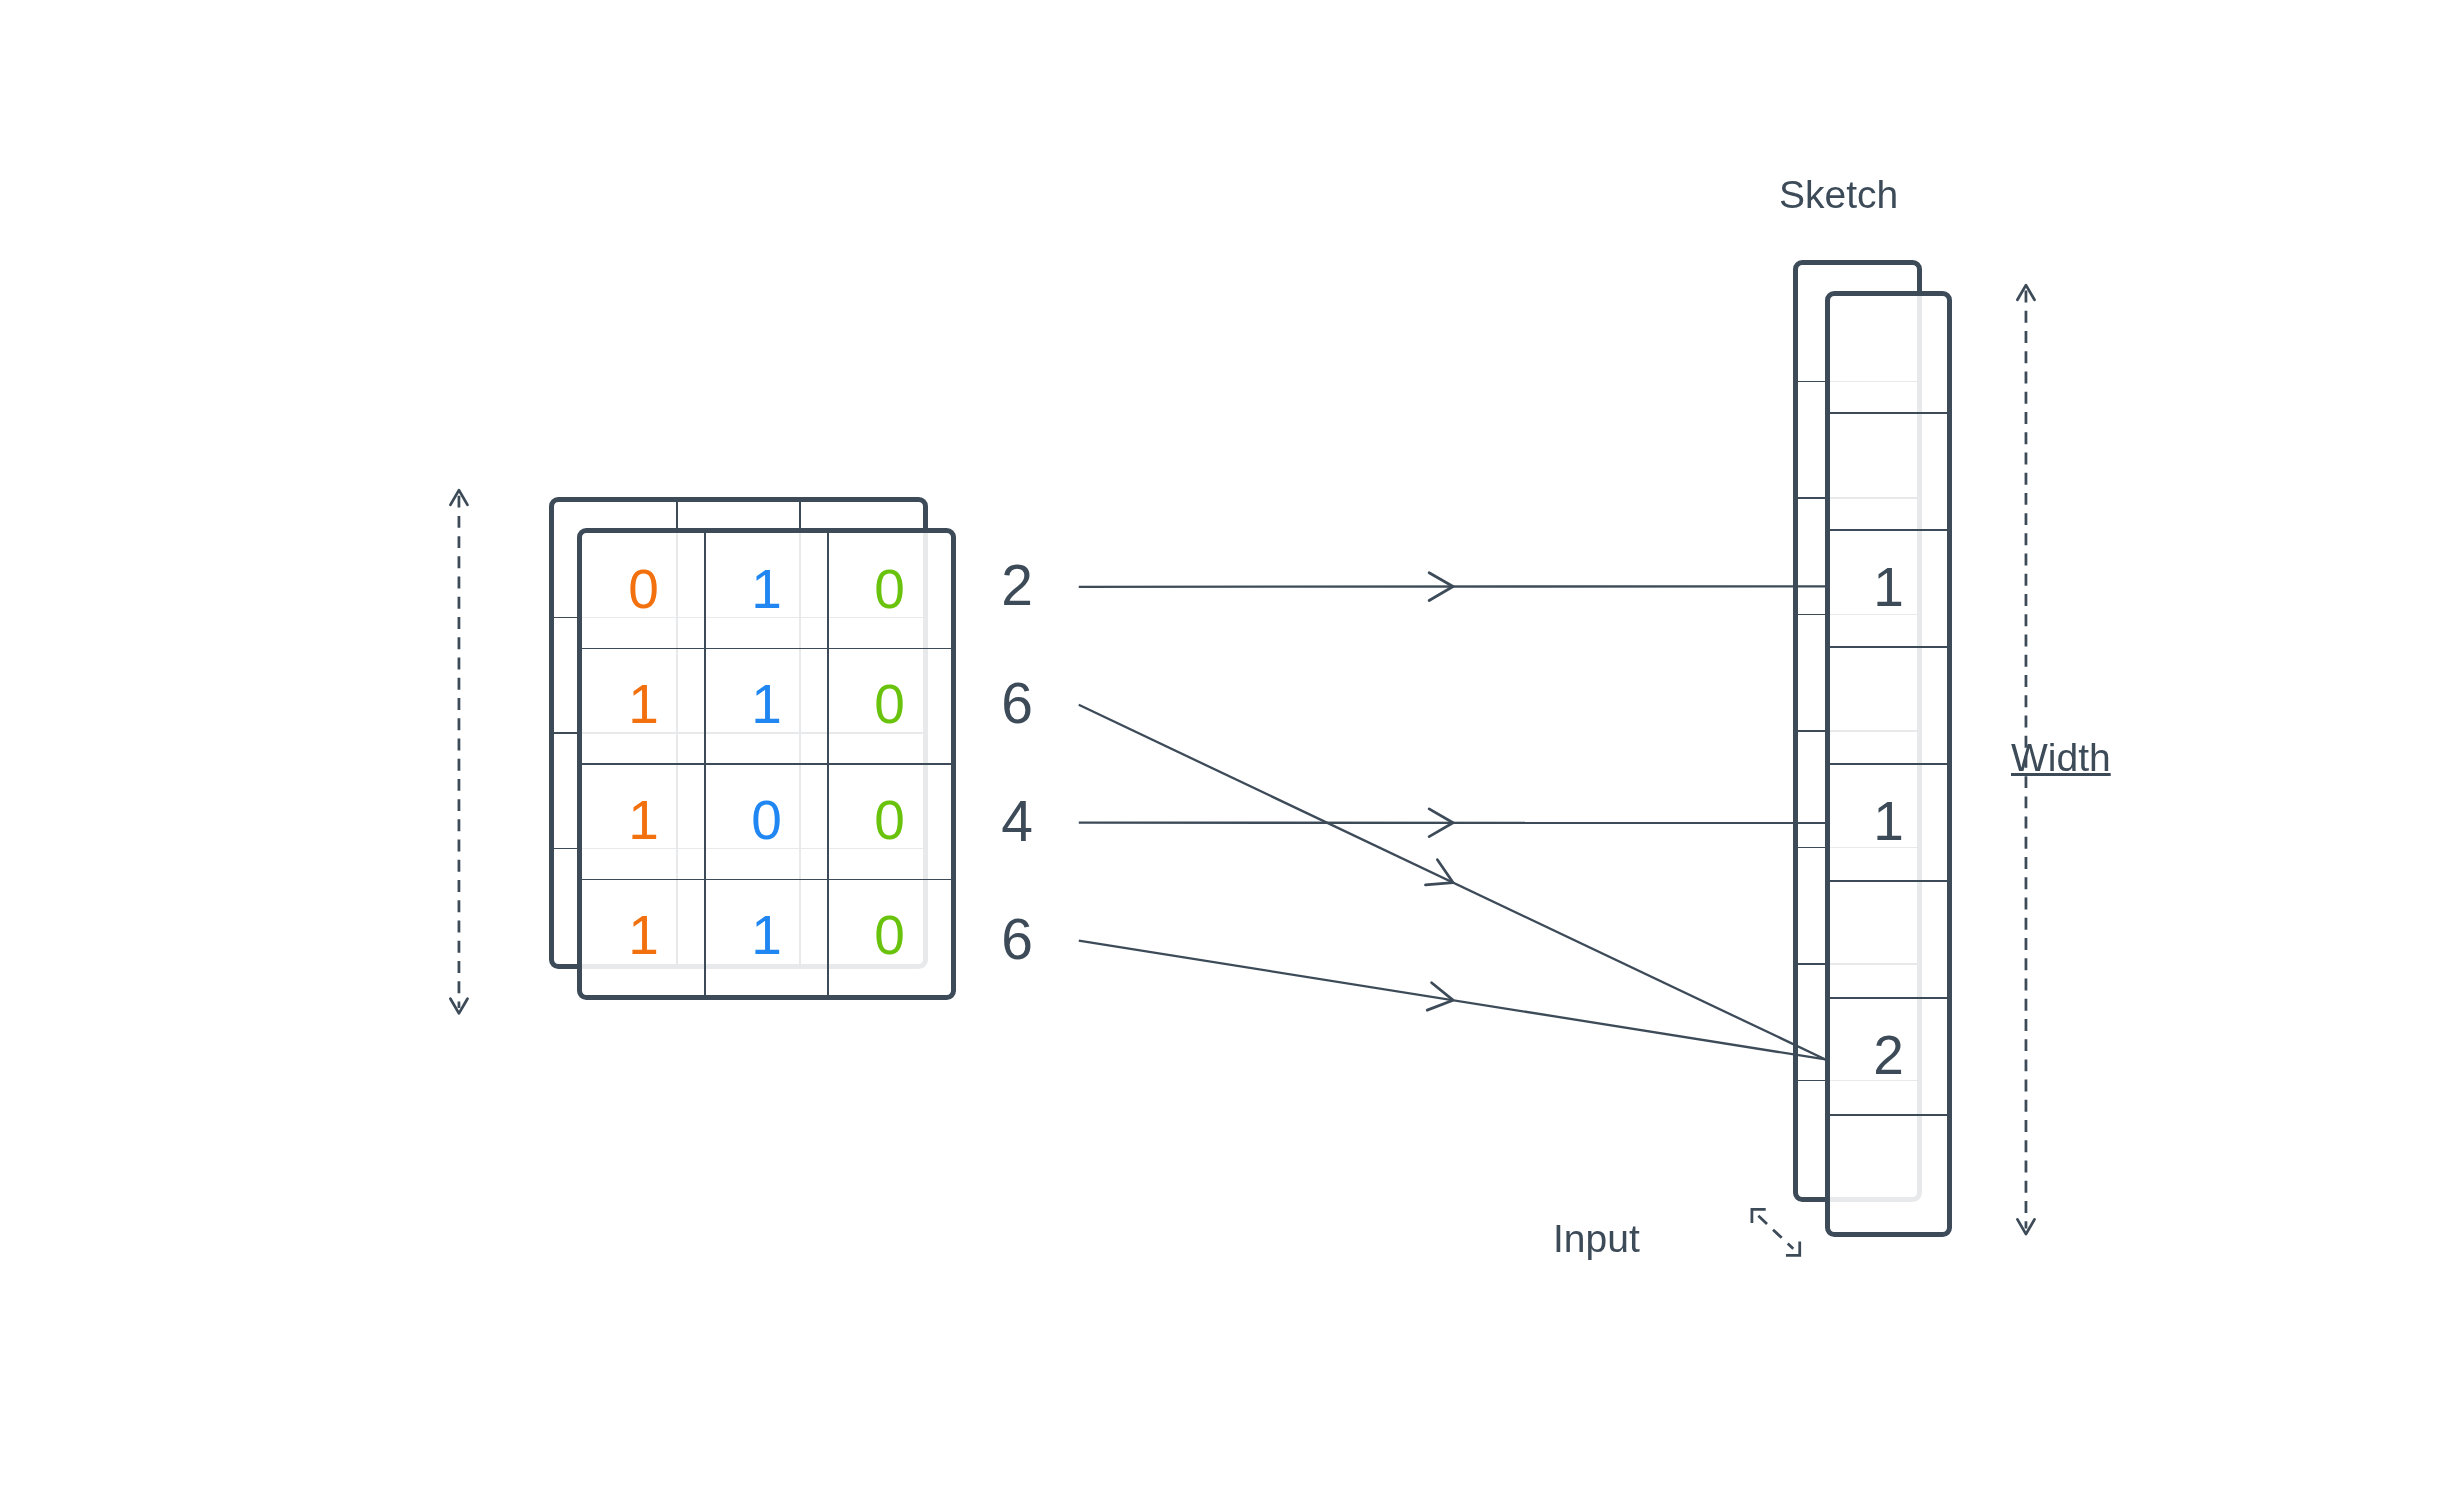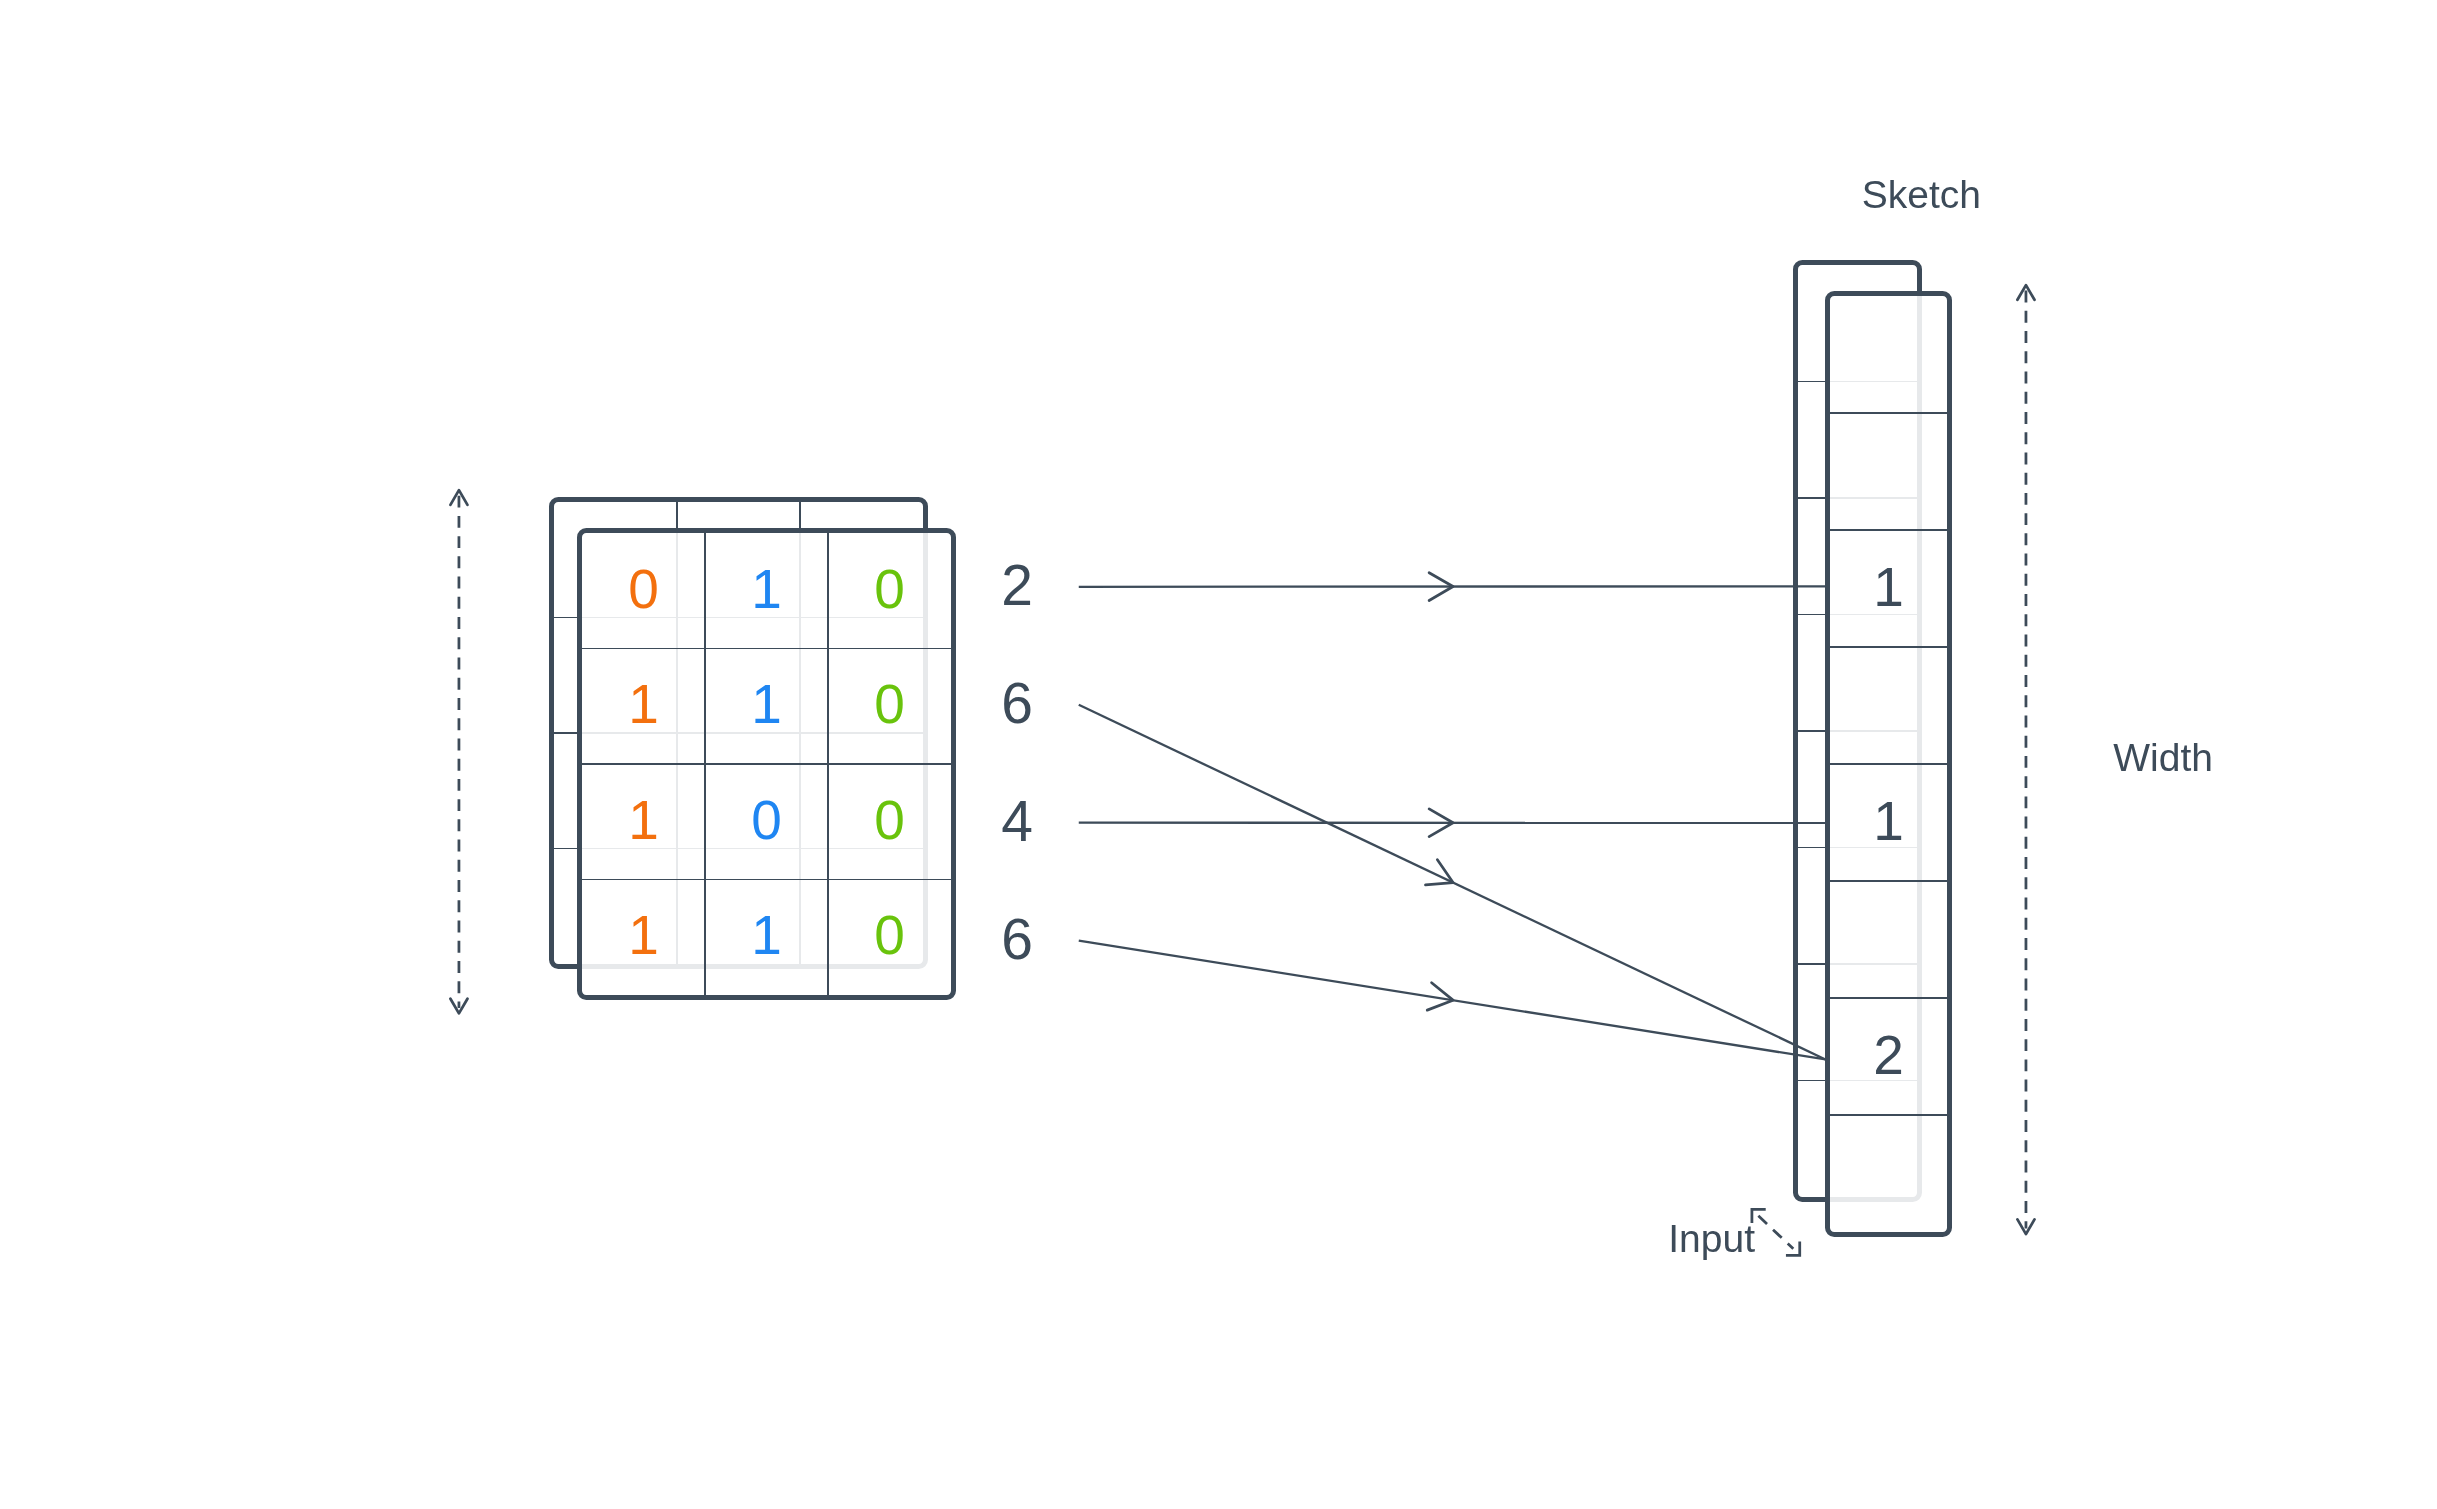--- a/index.html
+++ b/index.html
@@ -30,21 +30,21 @@
   }
   .hash-digit {
     position: absolute;
     transform: translate(-50%, -53%);
     font-size: 57px;
     line-height: 1;
   }
   .diagram-label {
     position: absolute;
     font-size: 39px;
-    text-align: right;
+    text-align: left;
     width: 202px;
     line-height: 1.1;
   }
   #left-label {
     position: absolute;
     left: 138px;
     top: 690px;
     width: 278px;
     text-align: right;
     font-size: 39px;
@@ -111,21 +111,21 @@
       <div class="hline" style="top: calc(62.5% - 0.9px); background: rgb(61, 75, 89);"></div>
       <div class="hline" style="top: calc(75% - 0.9px); background: rgb(61, 75, 89);"></div>
       <div class="hline" style="top: calc(87.5% - 0.9px); background: rgb(61, 75, 89);"></div>
       <span class="digit" style="left: 50%; top: 31.25%; color: rgb(61, 75, 89);">1</span>
       <span class="digit" style="left: 50%; top: 56.25%; color: rgb(61, 75, 89);">1</span>
       <span class="digit" style="left: 50%; top: 81.25%; color: rgb(61, 75, 89);">2</span>
     </div>
 
   <div id="sketch-label" class="diagram-label" style="left: 1779px; top: 174px; color: rgb(61, 75, 89);">Sketch</div>
 
-  <div id="width-label" class="diagram-label" style="left: 2011px; top: 737px; color: rgb(61, 75, 89);">Width</div>
+  <div id="width-label" class="diagram-label" style="left: 2011px; top: 737px; color: rgb(61, 75, 89); text-decoration: underline;">Width</div>
 
   <div id="depth-label" class="diagram-label" style="left: 1553px; top: 1218px; color: rgb(61, 75, 89);">Input</div>
 
   <svg id="arrows" width="2438" height="1510" viewBox="0 0 2651 1642">
       <line x1="1173" y1="638.125" x2="1985" y2="637.5625" stroke="#3D4B59" stroke-width="2.5" fill="none"></line>
       <path d="M -26 -15.079999999999998 L 0 0 L -26 15.079999999999998" transform="translate(1580 637.8430572660099) rotate(-0.03969072761179211)" stroke="#3D4B59" stroke-width="3" fill="none" stroke-linecap="round" stroke-linejoin="round"></path>
       <line x1="1173" y1="766.375" x2="1985" y2="1152.0625" stroke="#3D4B59" stroke-width="2.5" fill="none"></line>
       <path d="M -26 -15.079999999999998 L 0 0 L -26 15.079999999999998" transform="translate(1580 959.6937346059113) rotate(25.406998458506937)" stroke="#3D4B59" stroke-width="3" fill="none" stroke-linecap="round" stroke-linejoin="round"></path>
       <line x1="1173" y1="894.625" x2="1985" y2="894.8125" stroke="#3D4B59" stroke-width="2.5" fill="none"></line>
       <path d="M -26 -15.079999999999998 L 0 0 L -26 15.079999999999998" transform="translate(1580 894.71898091133) rotate(0.013230244418429316)" stroke="#3D4B59" stroke-width="3" fill="none" stroke-linecap="round" stroke-linejoin="round"></path>

